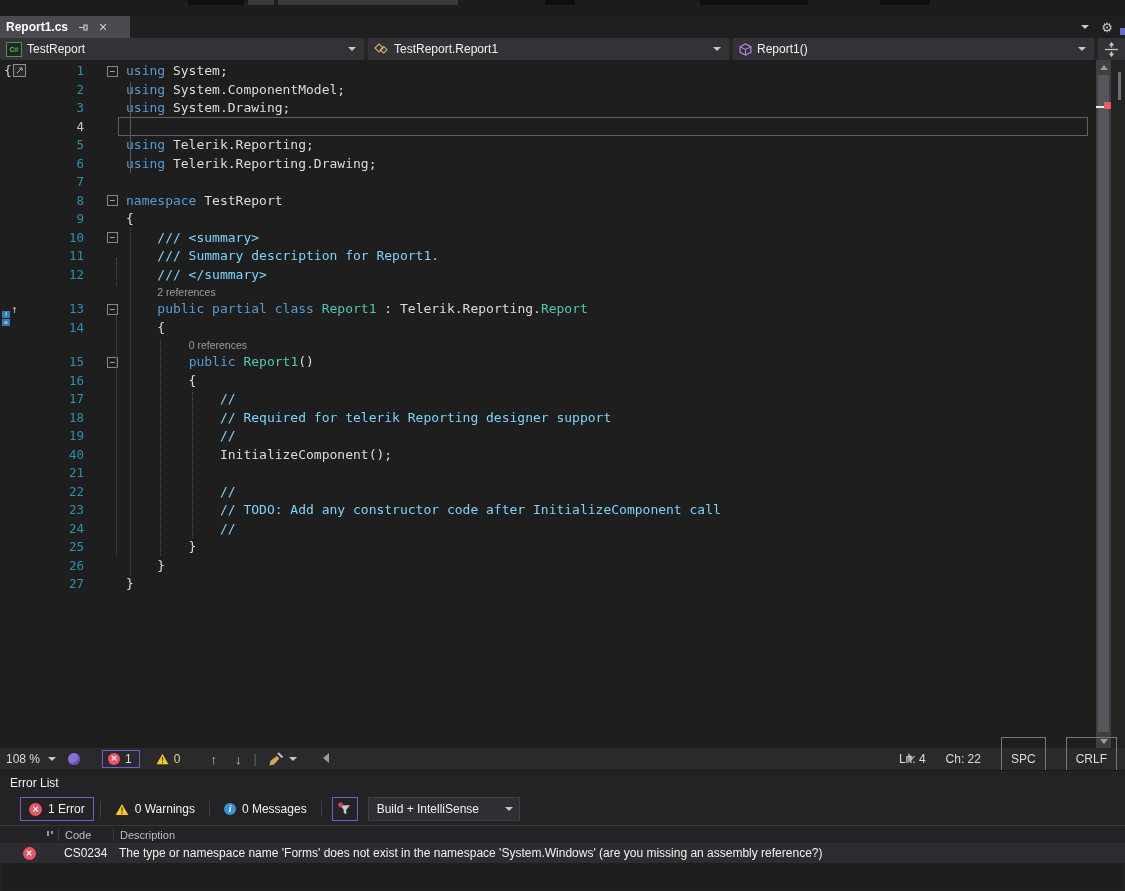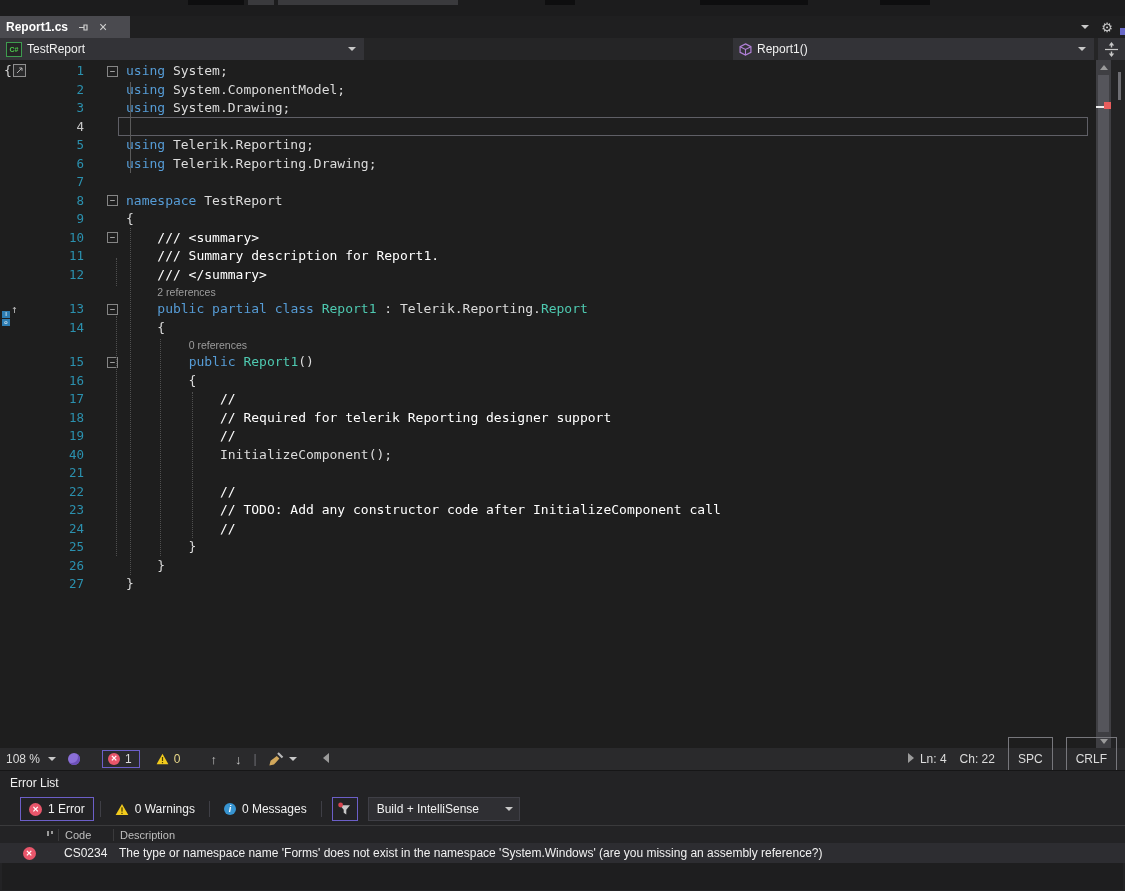--- a/index.html
+++ b/index.html
@@ -48,21 +48,21 @@
       font-family:"DejaVu Sans Mono",monospace;}
   .current .ln{color:#C8C8C8;}
   .fold{width:42px;flex:none;display:flex;justify-content:flex-end;align-items:center;
         padding-right:8px;box-sizing:border-box;}
   .fold-box{width:9px;height:9px;border:1px solid #858585;background:#1E1E1E;color:#C8C8C8;
             font-size:9px;line-height:8px;text-align:center;}
   .fold-box::before{content:"\2212";}
   .code{flex:1;}
   .k{color:#569CD6;}
   .t{color:#4EC9B0;margin-top:16px;}
-  .c{color:#ffffff;}
+  .c{color:#7dd3fc;}
   .d{color:#DCDCDC;}
   .e{color:#DCDCDC;text-decoration:underline wavy #D13438;text-decoration-thickness:1px;text-underline-offset:3px;}
   .u{color:#569CD6;border-bottom:1px solid #8A8A8A;}
   .guide{position:absolute;width:0;border-left:1px dotted #4F4F4F;}
   .guide.solid{border-left:1px solid #5A5A5A;}
   
   .bh-brace{color:#D4D4D4;font-size:13px;margin-left:4px;}
   .bh-box{display:inline-block;width:11px;height:11px;border:1px solid #8F8F8F;vertical-align:1px;
           margin-left:1px;background:#2A2A2B;text-align:center;line-height:9px;}
   .inh-boxes{display:inline-flex;flex-direction:column;margin-left:2px;vertical-align:-3px;}
@@ -89,21 +89,21 @@
           box-shadow:inset -2px -2px 0 #6B4FB8;}
   .errbox{display:flex;align-items:center;gap:5px;border:1px solid #6C5FC8;padding:1px 7px 1px 5px;margin-left:22px;}
   .err-ico{width:12px;height:12px;border-radius:50%;background:#E9566B;color:#fff;font-size:8px;
            font-weight:bold;text-align:center;line-height:12px;display:inline-block;}
   .warnbox{display:flex;align-items:center;gap:5px;margin-left:16px;color:#E8D88A;}
   .nav-arrow{color:#C8C8C8;font-size:13px;}
   .hleft{margin-left:26px;}
   .hright{position:absolute;left:908px;}
   .tri-left{width:0;height:0;border-top:5px solid transparent;border-bottom:5px solid transparent;border-right:6px solid #9B9B9B;display:inline-block;}
   .tri-right{width:0;height:0;border-top:5px solid transparent;border-bottom:5px solid transparent;border-left:6px solid #9B9B9B;display:inline-block;}
-  .ed-right{position:absolute;right:8px;display:flex;align-items:center;gap:13px;}
+  .ed-right{position:absolute;right:8px;display:flex;align-items:center;gap:20px;}
   .pillbox{border:1px solid #77777C;padding:13px 9px;line-height:16px;}
 
   
   .panel{position:absolute;left:0;top:770px;width:1125px;height:121px;background:#232325;border-top:1px solid #161617;}
   .panel-title{position:absolute;left:10px;top:5px;font-size:12px;color:#F1F1F1;}
   .panel-toolbar{position:absolute;left:8px;top:26px;height:24px;display:flex;align-items:center;}
   .dropdown{height:24px;background:#2F2F33;border:1px solid #3F3F46;display:flex;align-items:center;
             padding:0 22px 0 8px;position:relative;box-sizing:border-box;font-size:12px;color:#F1F1F1;}
   .dropdown .caret{position:absolute;right:6px;}
   .tbtn{display:flex;align-items:center;gap:6px;height:24px;padding:0 8px;font-size:12px;color:#F1F1F1;box-sizing:border-box;}
@@ -154,20 +154,30 @@
       <span class="caret"></span>
       <span class="gear">⚙</span>
     </div>
     <div class="purple-sliver"></div>
   </div>
 
   <div class="nav-row">
     <div class="combo" style="left:0;width:364px;">
       <span class="cs-ico">C#</span>
       <span class="lbl">TestReport</span>
+      <span class="caret"></span>
+    </div>
+    <div class="combo" style="left:368px;width:361px;">
+      <span style="display:inline-flex;">
+        <svg width="15" height="13" viewBox="0 0 15 13">
+            <rect x="2.2" y="2.2" width="5.6" height="5.6" transform="rotate(45 5 5)" fill="none" stroke="#D9B66C" stroke-width="1.1"></rect>
+            <rect x="7.4" y="4.4" width="4.6" height="4.6" transform="rotate(45 9.7 6.7)" fill="none" stroke="#D9B66C" stroke-width="1.1"></rect>
+          </svg>
+      </span>
+      <span class="lbl">TestReport.Report1</span>
       <span class="caret"></span>
     </div>
     <div class="combo" style="left:733px;width:361px;">
       <span style="display:inline-flex;">
         <svg width="13" height="13" viewBox="0 0 12 12">
             <path d="M6 0.8 L11 3.4 V8.6 L6 11.2 L1 8.6 V3.4 Z" fill="none" stroke="#B180D7" stroke-width="1.1"></path>
             <path d="M1 3.4 L6 6 L11 3.4 M6 6 V11.2" stroke="#B180D7" fill="none" stroke-width="1"></path>
           </svg>
       </span>
       <span class="lbl">Report1()</span>

